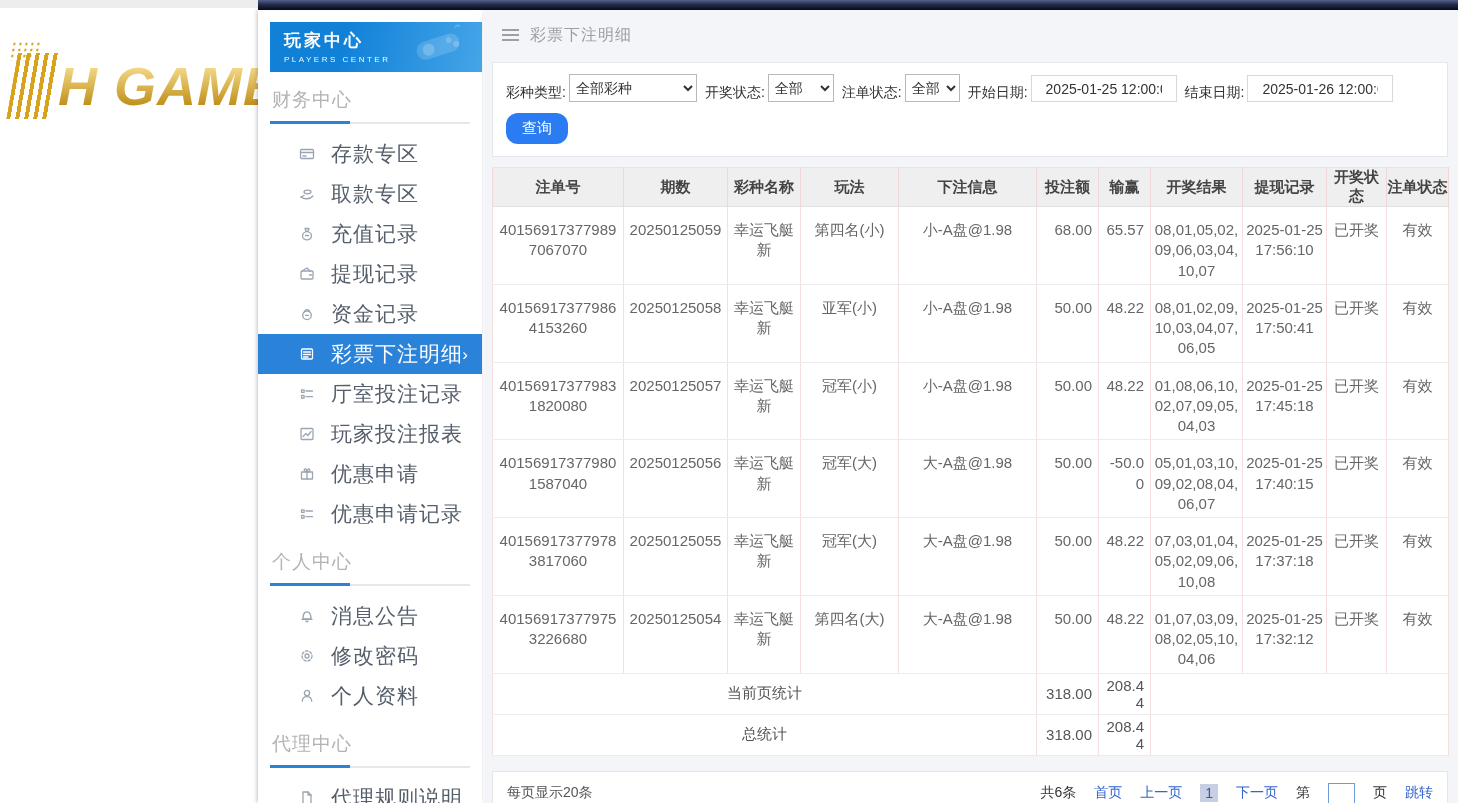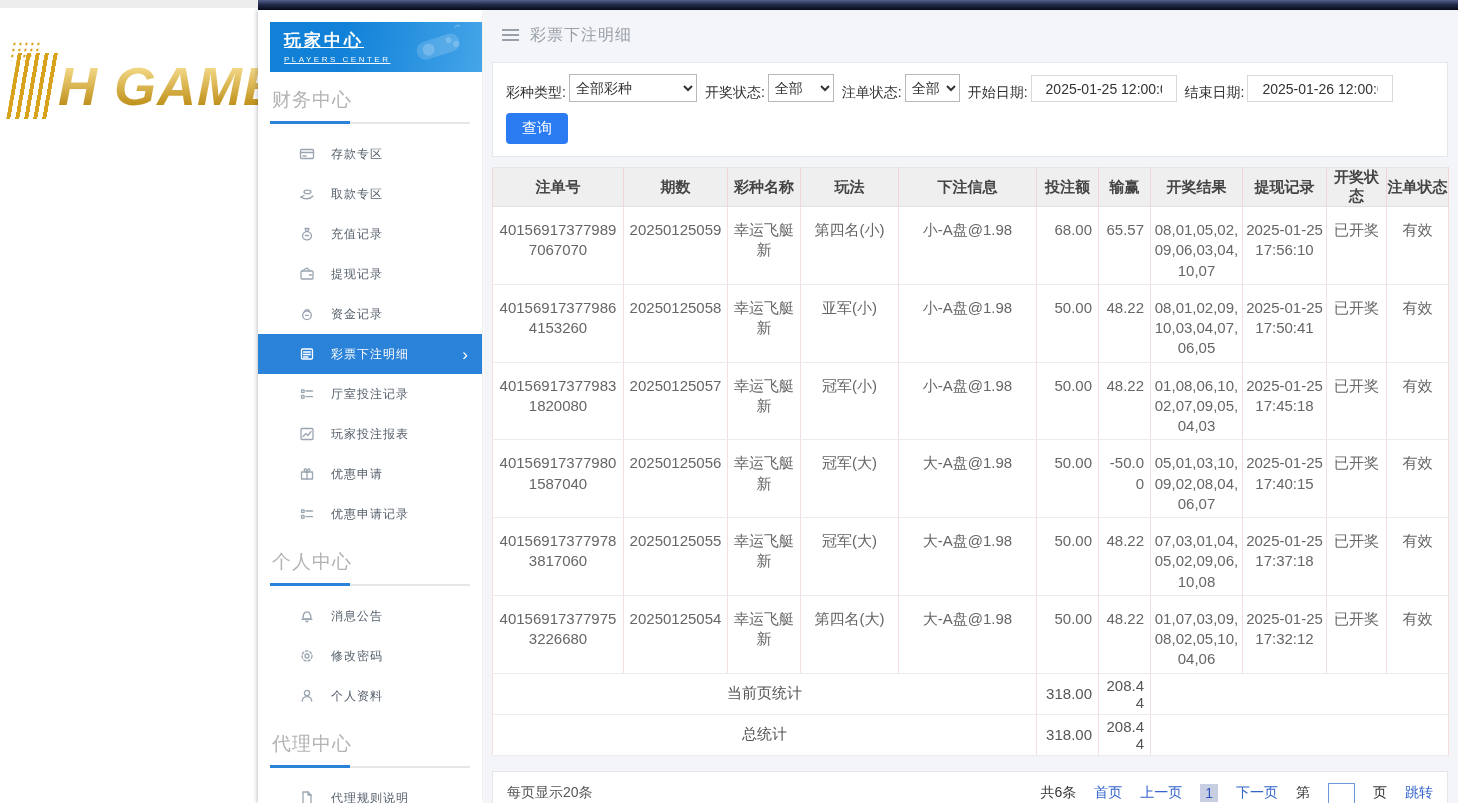--- a/index.html
+++ b/index.html
@@ -26,52 +26,52 @@
                margin-left:2px; }
 
   
   .sidebar { position:absolute; left:258px; top:10px; width:224px; height:793px; background:#fff;
              box-shadow:-1px 0 4px rgba(10,16,40,.25); overflow:hidden; }
   .side-header { position:relative; margin:12px 0 0 12px; height:50px; color:#fff;
                  padding:7px 0 0 14px;
                  background:
                    radial-gradient(circle at 72% 130%, rgba(255,255,255,.20) 13px, transparent 14px),
                    radial-gradient(circle at 62% -30%, rgba(255,255,255,.16) 10px, transparent 11px),
-                   linear-gradient(100deg,#1181d8 35%,#45a5e8 100%); text-decoration: underline; }
+                   linear-gradient(100deg,#1181d8 35%,#45a5e8 100%); }
   .side-header-title { font-size:17px; font-weight:bold; letter-spacing:3px; }
   .side-header-sub { font-size:8px; letter-spacing:2.5px; margin-top:3px; opacity:.95; }
   .gamepad { position:absolute; right:16px; top:7px; opacity:.45; transform:rotate(-18deg); }
 
   .side-sec-title { font-size:19px; color:#b3b3b3; padding:15px 0 0 14px; letter-spacing:1px; }
   .side-sec-line { position:relative; height:2px; background:#e7e7e7; margin:9px 12px 10px 12px; }
   .side-sec-line::before { content:''; position:absolute; left:0; top:-1px; height:3px; width:40%; background:#2a82d9; }
 
   .menu-item { position:relative; height:40px; display:flex; align-items:center; padding-left:40px;
                cursor:pointer; color:#9aa5b1; }
   .mi-icon { display:inline-flex; width:18px; justify-content:center; }
-  .mi-label { margin-left:15px; font-size:12px; color:#555f6b; letter-spacing:1px; }
+  .mi-label { margin-left:15px; font-size:21px; color:#555f6b; letter-spacing:1px; }
   .menu-item.active { background:#2a82d9; color:#fff; }
   .menu-item.active .mi-label { color:#fff; }
   .mi-chev { position:absolute; right:14px; color:#fff; font-size:17px; line-height:1; }
 
   
   .main { position:absolute; left:484px; top:10px; right:0; bottom:0; background:#f3f5f8; overflow:hidden; }
   .main-header { height:50px; display:flex; align-items:center; padding-left:18px; gap:11px; }
   .hamburger { display:inline-block; cursor:pointer; }
   .hamburger i { display:block; width:17px; height:2px; background:#9aa0aa; margin:3px 0; }
   .main-title { color:#9aa0a8; font-size:16px; letter-spacing:1px; }
 
   .filter-card { margin:2px 10px 10px 8px; background:#fff; border:1px solid #e4e7ec; padding:11px 13px 12px 13px; }
   .filter-row { display:flex; align-items:flex-end; gap:3px; font-size:14px; color:#333; }
   .flabel { margin-left:5px; }
   .flabel:first-child { margin-left:0; }
   .sel { height:28px; border:1px solid #b8b8b8; border-radius:0; background:#fff; color:#333; font-size:14px; padding:0 2px; }
   .sel.w1 { width:128px; } .sel.w2 { width:66px; } .sel.w3 { width:55px; }
   .date-input { width:146px; height:27px; border:1px solid #d9d9d9; font-size:14px; color:#333; padding:0 14px; }
-  .btn-query { margin-top:11px; background:#2b7cf2; color:#fff; border:none; border-radius:4px;
+  .btn-query { margin-top:11px; background:#2b7cf2; color:#fff; border:none; border-radius:12px;
                font-size:15px; padding:6px 16px; cursor:pointer; }
 
   .table-card { margin:0 10px 0 8px; background:#fff; }
   table { width:100%; border-collapse:collapse; table-layout:fixed; }
   th { background:#efefef; font-size:15px; color:#444; font-weight:bold; height:38px;
        border:1px solid #f0d6d6; border-top:1px solid #e6e6e6; border-bottom:1px solid #e0e0e0; }
   td { font-size:15px; color:#666; text-align:center; border:1px solid #f5dede;
        border-bottom:1px solid #ececec; padding:3px 3px; word-break:break-all; }
   tr.data-row { height:76px; }
   tr.data-row td { vertical-align:top; padding-top:13px; line-height:1.35; }

